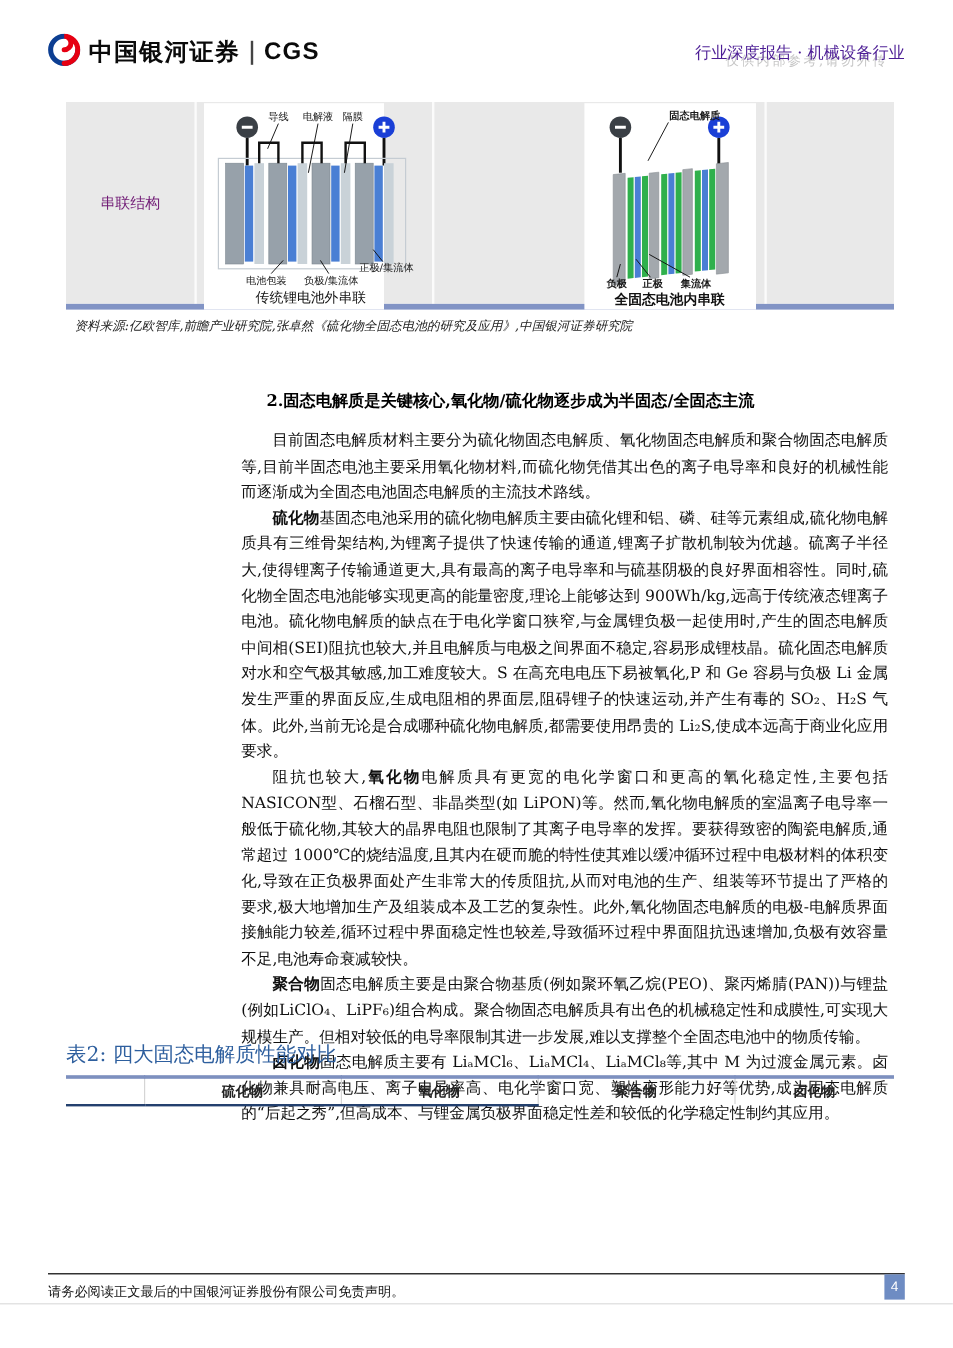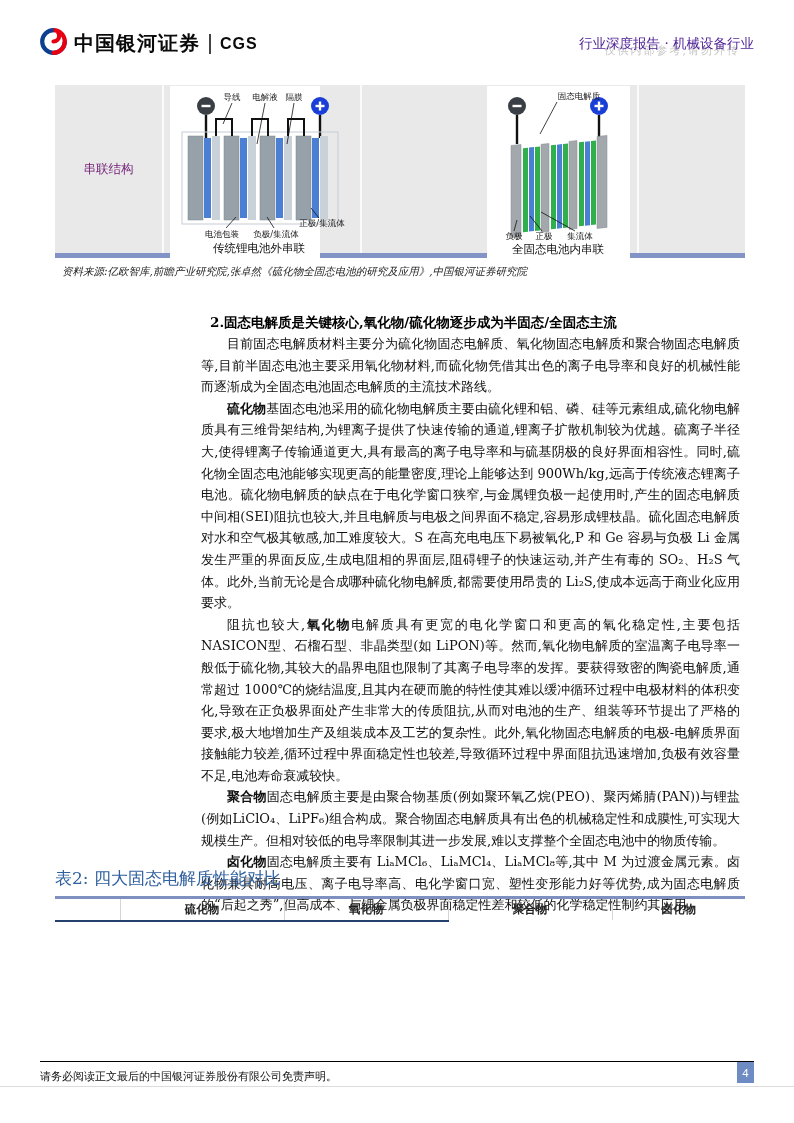--- a/index.html
+++ b/index.html
@@ -7,40 +7,40 @@
     width:794px;height:1123px;position:relative;background:#ffffff;
     font-family:"DejaVu Serif", serif;color:#111;overflow:hidden;
   }
   
   .watermark{position:absolute;top:6px;right:54px;font-size:11px;letter-spacing:2px;color:#c6c6c6;margin-top:37px;}
   
   .header{position:absolute;top:28px;left:40px;width:714px;display:flex;justify-content:space-between;align-items:center;}
   .logo{display:flex;align-items:center;gap:7px;}
   .logo-cn{font-family:"Liberation Sans", sans-serif;font-weight:bold;font-size:20px;color:#0a0a0a;letter-spacing:1px;}
   .logo-div{width:2px;height:20px;background:#444;margin:0 2px;}
-  .logo-en{font-family:"Liberation Sans", sans-serif;font-weight:bold;font-size:16px;color:#0a0a0a;letter-spacing:1px;}
+  .logo-en{font-family:"Liberation Sans", sans-serif;font-weight:bold;font-size:20px;color:#0a0a0a;letter-spacing:1px;}
   .report-type{font-size:13.5px;font-weight:normal;color:#4c1d95;}
   
   .figure-block{position:absolute;top:85px;left:55px;width:690px;}
   .fig-row{position:relative;width:690px;height:168px;background:#e9e9e9;}
   .fig-sep{position:absolute;top:0;width:2px;height:168px;background:#fbfbfb;}
   .row-label{position:absolute;left:0;top:0;width:107px;height:168px;display:flex;align-items:center;justify-content:center;font-size:12.5px;color:#701a75;}
   .fig-bar{width:690px;height:5px;background:#8294c5;}
   .fig-panel{position:absolute;top:1px;background:#ffffff;z-index:2;}
   .fig-panel1{left:115px;width:150px;height:172px;}
-  .fig-panel2{left:432px;width:143px;height:172px;}
+  .fig-panel2{left:432px;width:143px;height:172px;font-weight:bold;}
   .fig-panel svg{display:block;}
   .diag-label{font-size:8.5px;fill:#1a1a1a;}
   .diag-caption{font-size:11.5px;fill:#111;}
   .callout{stroke:#111;stroke-width:0.8;}
   
   .source-line{position:absolute;top:265px;left:62px;width:680px;font-style:italic;font-size:10.5px;color:#222;}
   
   .content{position:absolute;top:311px;left:201px;width:539px;font-size:13px;line-height:21.6px;text-align:justify;color:#101010;}
-  .content h2{margin:0;padding-left:9px;font-size:13.5px;font-weight:bold;line-height:22px;color:#000;}
+  .content h2{margin:12px;padding-left:9px;font-size:13.5px;font-weight:bold;line-height:22px;color:#000;}
   .content p{margin:0;text-indent:26px;}
   .content b{font-weight:bold;}
   
   .table-block{position:absolute;top:867px;left:55px;width:690px;}
   .table-title{font-size:17px;color:#2e5f9e;margin-bottom:6px;}
   table.cmp{width:690px;border-collapse:collapse;border-top:3px solid #7d90bf;table-layout:fixed;}
   table.cmp td{height:19px;text-align:center;font-size:11.5px;font-weight:bold;color:#222;border-left:1px solid #d5d5d5;padding:1px 0;}
   table.cmp td:first-child{border-left:none;}
   table.cmp td.dark-b{border-bottom:2px solid #23406e;}
   table.cmp td.no-b{border-bottom:2px solid transparent;}

